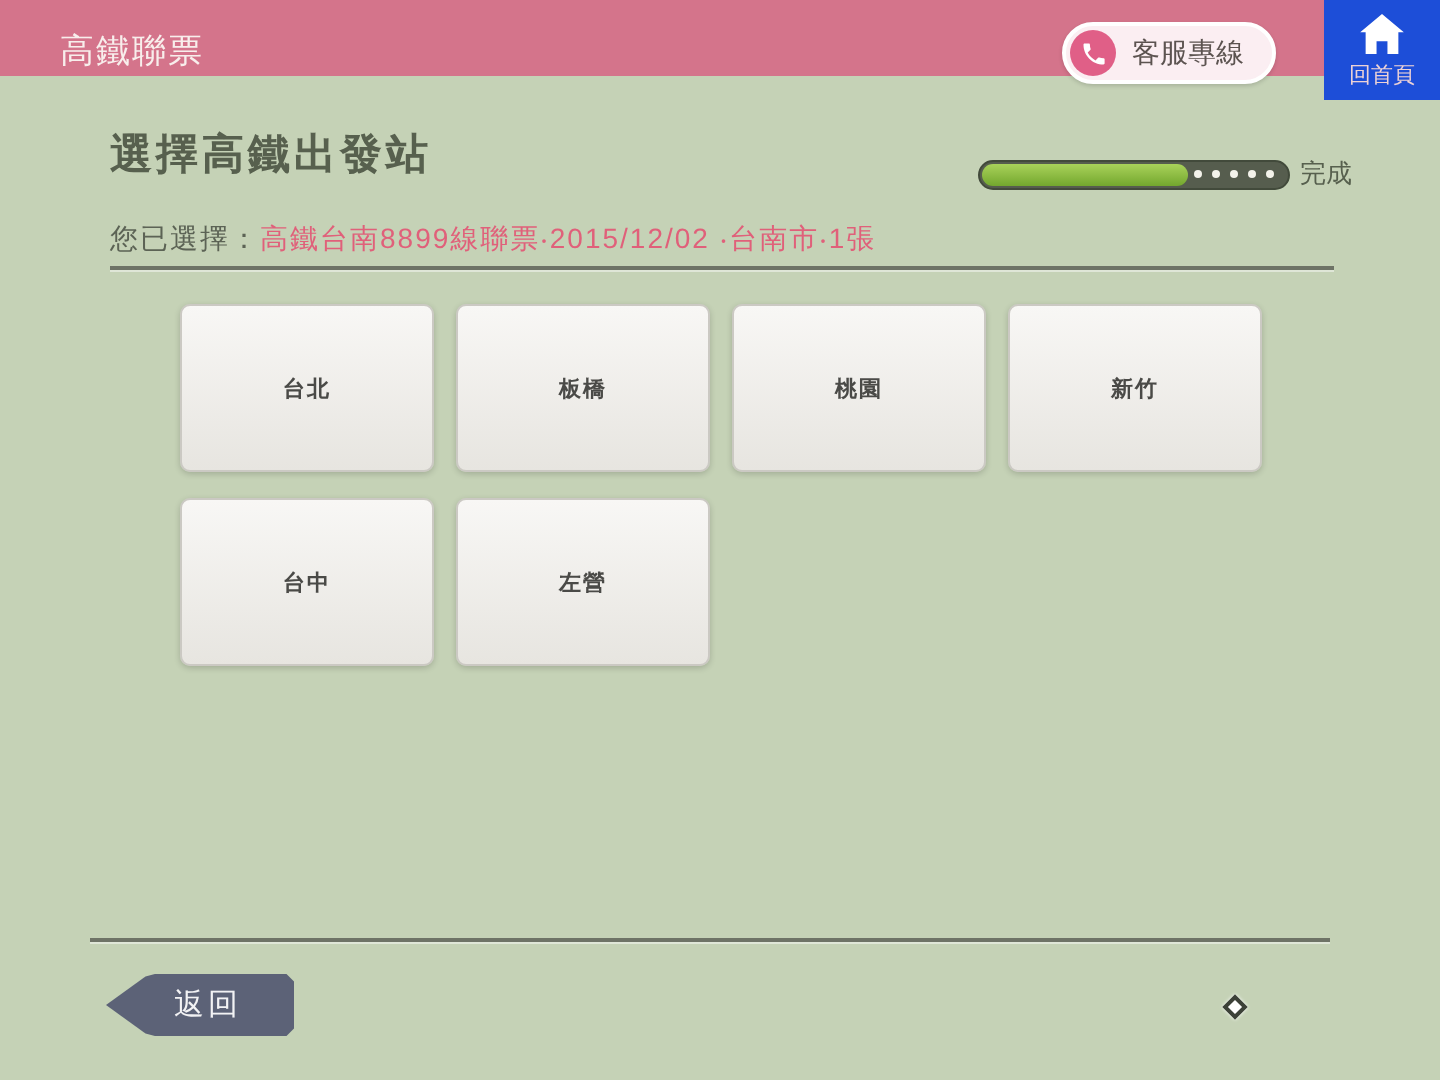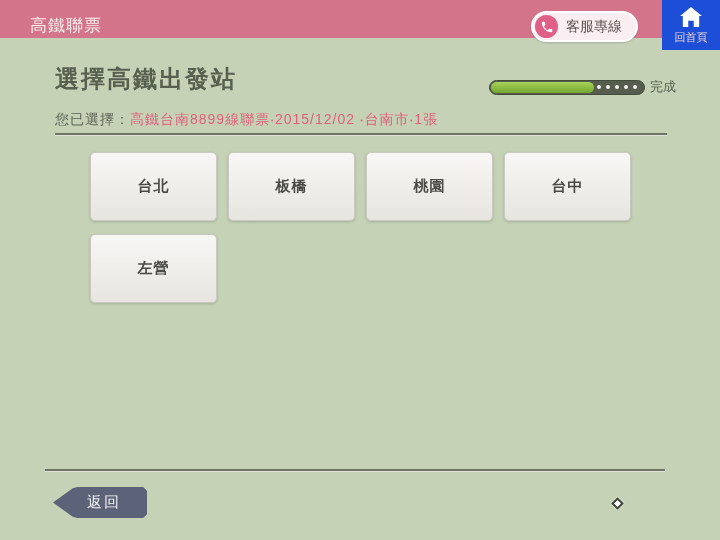--- a/index.html
+++ b/index.html
@@ -16,43 +16,43 @@
   .phone-circle{width:23px;height:23px;border-radius:50%;background:#e05f87;display:flex;
     align-items:center;justify-content:center;margin-right:8px;}
   .phone-circle svg{width:14px;height:14px;}
   .hotline-label{font-size:14px;color:#5c5350;}
   .home-btn{position:absolute;right:0;top:0;width:58px;height:50px;background:#1d4ed8;cursor:pointer;
     display:flex;flex-direction:column;align-items:center;justify-content:center;}
   .home-btn svg{width:22px;height:20px;margin-top:2px;}
   .home-label{font-size:11px;color:#ecd2d6;margin-top:3px;}
 
   
-  .page-title{position:absolute;left:55px;top:63px;font-size:24px;font-weight:bold;color:#57604e;letter-spacing:2px;}
+  .page-title{position:absolute;left:55px;top:63px;font-size:21px;font-weight:bold;color:#57604e;letter-spacing:2px;}
   .progress-wrap{position:absolute;left:489px;top:78px;display:flex;align-items:center;}
   .progress-bar{position:relative;width:156px;height:15px;background:#565d4e;border:1px solid #424a3b;
     border-radius:9px;box-sizing:border-box;overflow:hidden;}
   .progress-fill{position:absolute;left:1px;top:1px;bottom:1px;border-radius:7px;
     background:linear-gradient(#a9d25a,#73a72e);}
   .progress-dots{position:absolute;right:7px;top:0;bottom:0;display:flex;align-items:center;gap:5px;}
   .progress-dot{width:4px;height:4px;border-radius:50%;background:#f3f2ea;}
   .progress-label{margin-left:5px;font-size:13px;color:#57604e;}
 
   
   .selection-line{position:absolute;left:55px;top:109px;font-size:14px;color:#5c6355;letter-spacing:1px;}
   .selection-value{color:#e0607a;}
   .divider{position:absolute;height:2px;background:#6e7366;box-shadow:0 1px 0 rgba(255,255,255,.45);}
   .divider-top{left:55px;top:133px;width:612px;}
   .divider-bottom{left:45px;top:469px;width:620px;}
 
   
   .station-grid{position:absolute;left:90px;top:152px;width:552px;display:flex;flex-wrap:wrap;
     gap:13px 11px;}
-  .station-btn{width:127px;height:69px;border:1px solid #cbc9c3;border-radius:5px;cursor:pointer;
+  .station-btn{width:127px;height:84px;border:1px solid #cbc9c3;border-radius:5px;cursor:pointer;
     background:linear-gradient(#f8f7f5,#e7e5e0);box-shadow:0 1px 3px rgba(0,0,0,.18);
-    font-family:"Liberation Sans",sans-serif;font-size:15px;font-weight:bold;color:#4a4a47;
+    font-family:"Liberation Sans",sans-serif;font-size:11px;font-weight:bold;color:#4a4a47;
     display:flex;align-items:center;justify-content:center;letter-spacing:1px;}
 
   
   .back-btn{position:absolute;left:53px;top:487px;width:94px;height:31px;background:#5c6277;border:none;
     cursor:pointer;clip-path:polygon(0 50%,21% 4%,26% 0,96% 0,100% 12%,100% 88%,96% 100%,26% 100%,21% 96%);
     color:#f2f2f4;font-family:"Liberation Sans",sans-serif;font-size:15px;letter-spacing:2px;
     display:flex;align-items:center;justify-content:center;padding-left:14px;box-sizing:border-box;}
   .cursor-diamond{position:absolute;left:613px;top:499px;width:5px;height:5px;background:#ffffff;
     border:2px solid #3c4138;transform:rotate(45deg);box-shadow:0 0 2px rgba(255,255,255,.9);}
 </style>
@@ -99,20 +99,21 @@
 
   <div class="selection-line">
     <span>您已選擇：</span><span class="selection-value">高鐵台南8899線聯票‧2015/12/02 ‧台南市‧1張</span>
   </div>
   <div class="divider divider-top"></div>
 
   <div class="station-grid">
       <button class="station-btn">台北</button>
       <button class="station-btn">板橋</button>
       <button class="station-btn">桃園</button>
+      <button class="station-btn">新竹</button>
       <button class="station-btn">台中</button>
       <button class="station-btn">左營</button>
     </div>
 
   <div class="divider divider-bottom"></div>
   <button class="back-btn">返回</button>
   <div class="cursor-diamond"></div>
 
 </div>
 

